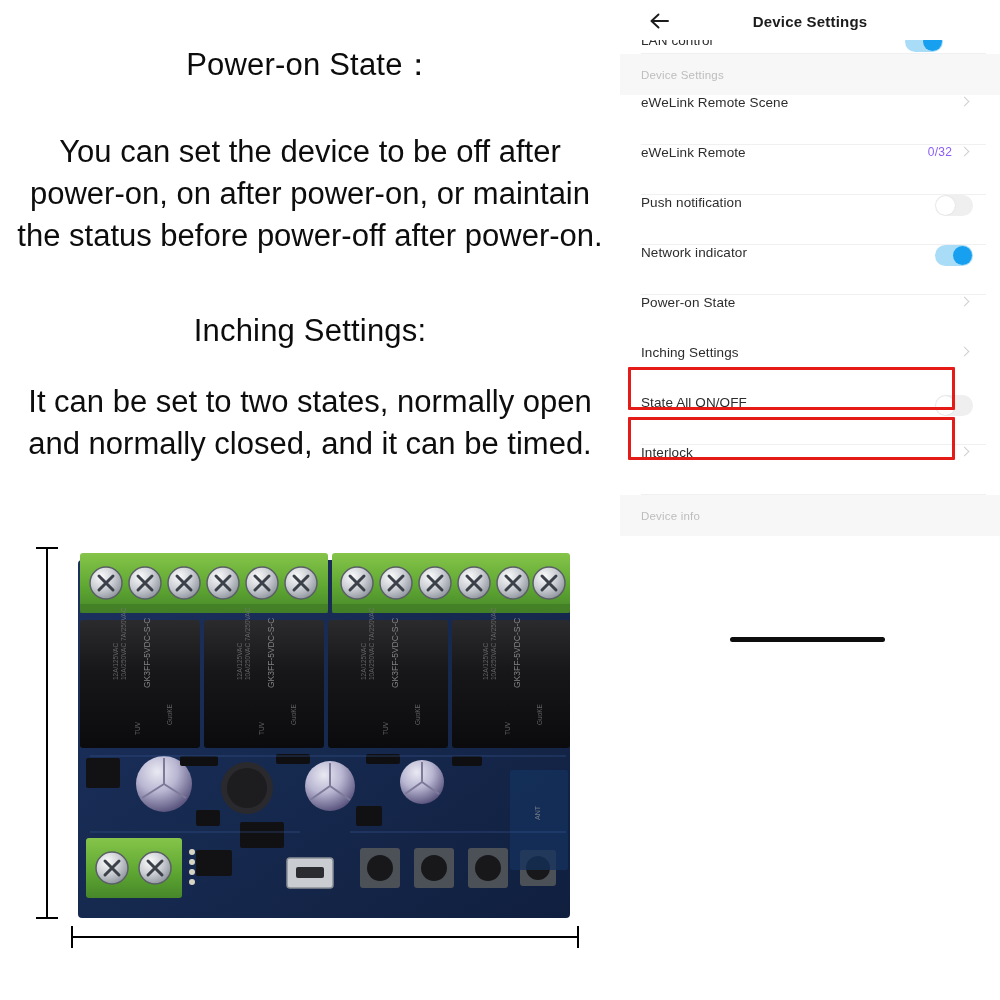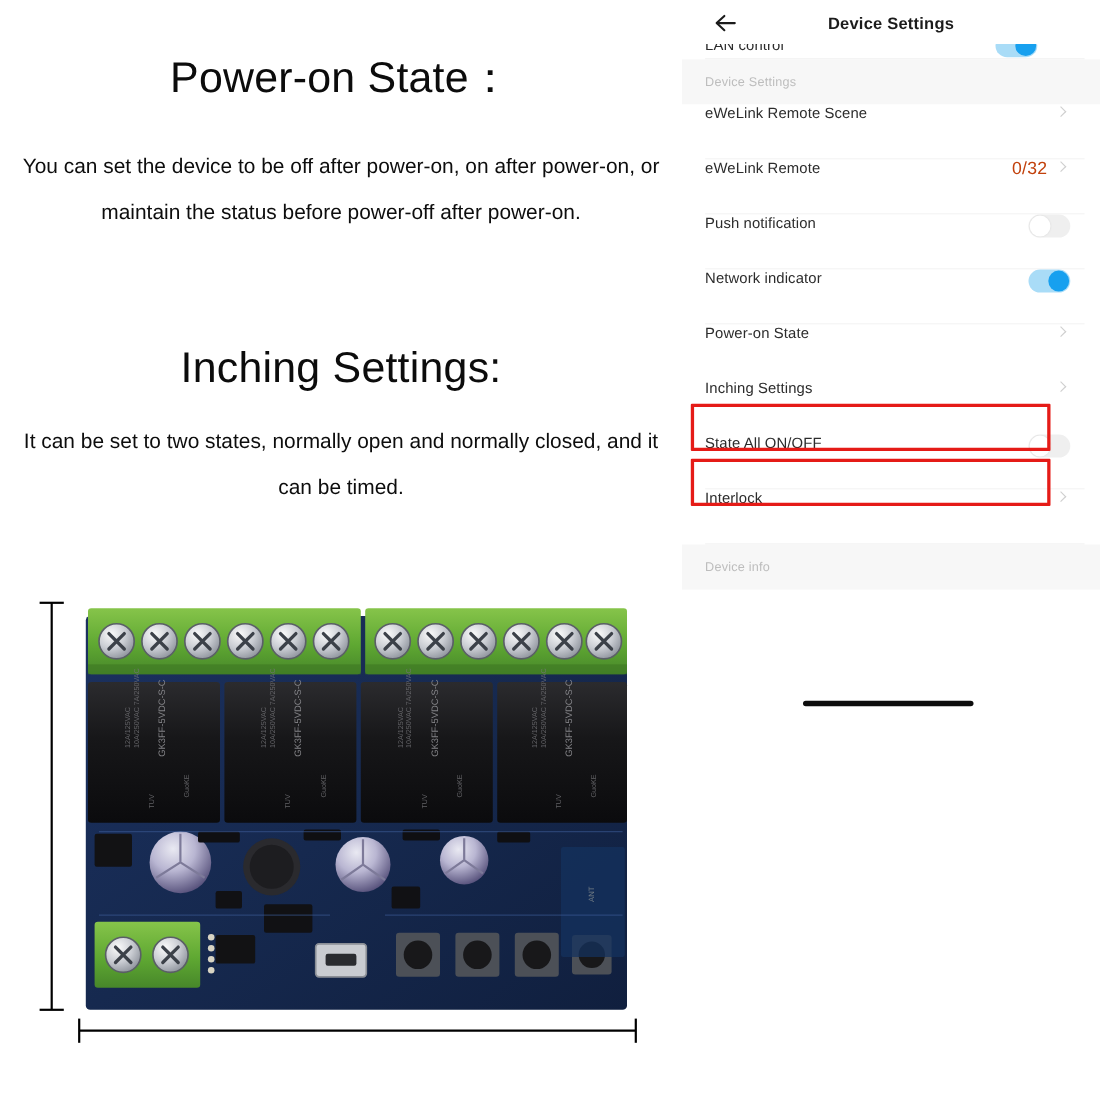--- a/index.html
+++ b/index.html
@@ -12,35 +12,35 @@
   }
   .page{position:relative;width:1000px;height:1000px;}
 
   
   .left{position:absolute;left:0;top:0;width:620px;height:1000px;}
 
   .headline{
     position:absolute;
     width:620px;
     text-align:center;
-    font-size:39px;
+    font-size:31px;
     font-weight:400;
     color:#0c0c0c;
     letter-spacing:.2px;
     white-space:nowrap;
   }
   .headline.h1{top:44px;}
   .headline.h2{top:313px;}
 
   .para{
     position:absolute;
     width:600px;
     left:10px;
     text-align:center;
-    font-size:19px;
+    font-size:31px;
     line-height:42px;
     color:#0d0d0d;
   }
   .para.p1{top:131px;}
   .para.p2{top:381px;}
 
   
   .board-wrap{position:absolute;left:0;top:520px;width:620px;height:480px;}
 
   
@@ -74,21 +74,21 @@
     box-sizing:border-box;
   }
   .row.clipped{height:14px;align-items:flex-end;}
   .row.clipped .row-label{position:relative;top:-6px;}
   .row.clipped .tgl{position:absolute;right:30px;top:-9px;}
 
   .row .row-label{
     font-size:13.5px;color:#2c2c2c;flex:1;letter-spacing:.1px;
   }
   .row .row-value{
-    font-size:16px;color:#c2410c;margin-right:6px;letter-spacing:.2px;
+    font-size:12px;color:#8b5cf6;margin-right:6px;letter-spacing:.2px;
   }
   .divider{
     position:absolute;left:21px;right:14px;bottom:0;height:1px;
     background:#f0f0f0;
   }
   .chev{
     width:14px;height:14px;margin-right:28px;position:relative;flex:0 0 auto;
   }
   .chev:after{
     content:"";position:absolute;left:3px;top:3px;

